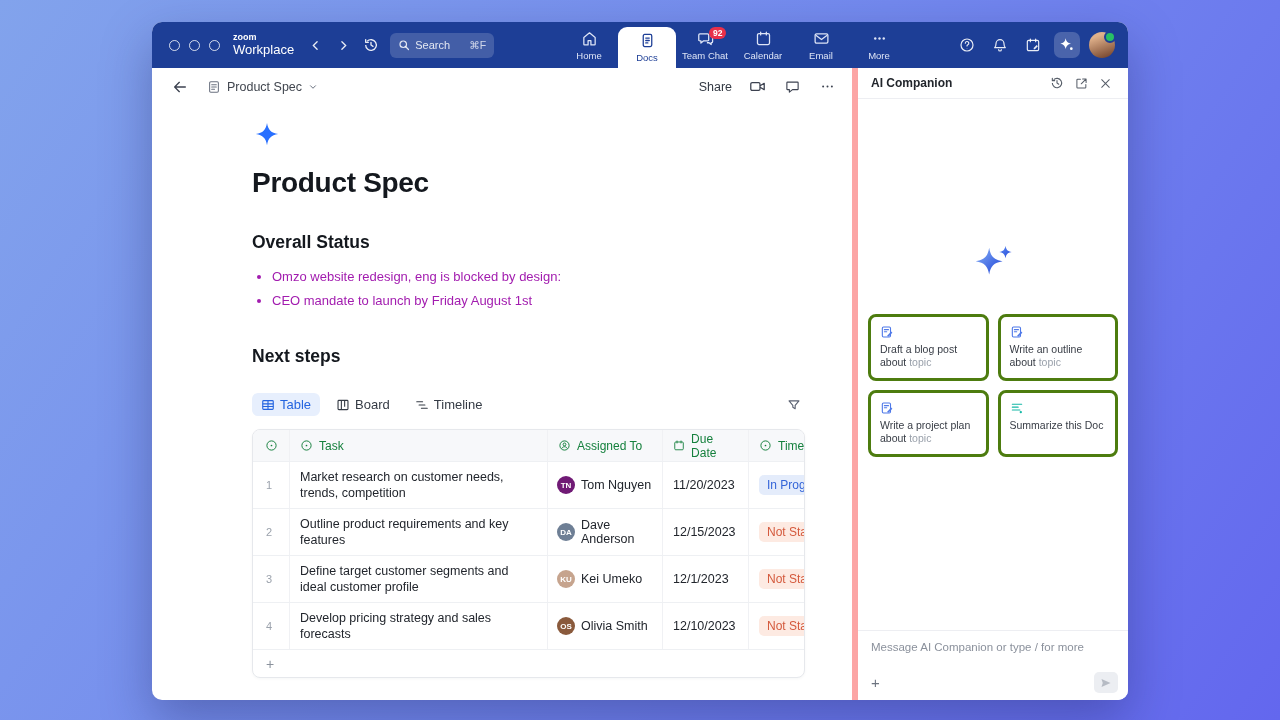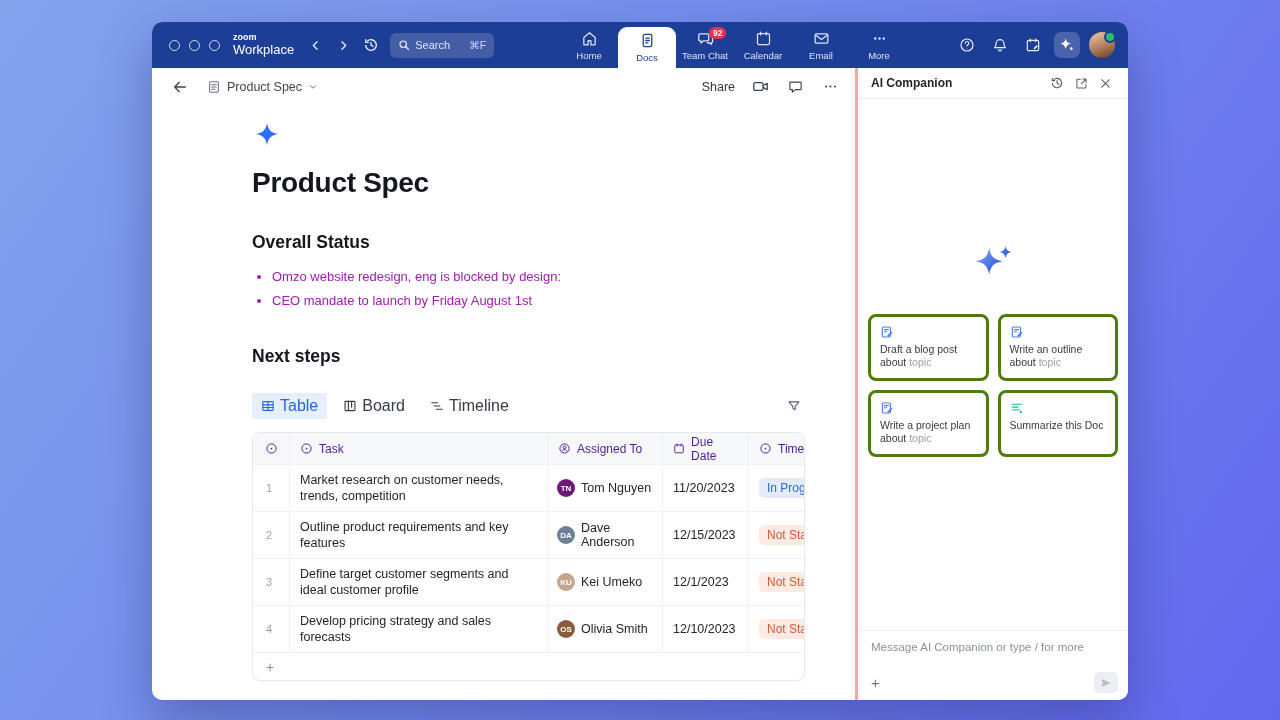--- a/index.html
+++ b/index.html
@@ -41,43 +41,43 @@
     position:absolute; top:5px; left:33px; background:#e8304a; color:#fff;
     font-size:8.5px; font-weight:700; border-radius:8px; padding:1px 4px; line-height:1.2;
   }
   .nav-right { position:absolute; right:0; top:0; height:46px; display:flex; align-items:center; gap:9px; padding-right:13px; }
   .nav-right .navbtn { width:24px; }
   .ai-nav-btn { width:26px; height:26px; border-radius:7px; background:rgba(255,255,255,.2); display:flex; align-items:center; justify-content:center; cursor:pointer; }
   .avatar { width:26px; height:26px; border-radius:50%; background:linear-gradient(160deg,#e0b18b 20%,#7a4a32 90%); position:relative; cursor:pointer; }
   .avatar::after { content:""; position:absolute; right:-1px; top:-1px; width:8px; height:8px; border-radius:50%; background:#27c065; border:2px solid #1d3e96; }
   
   .main { flex:1; display:flex; min-height:0; }
-  .doc-area { width:706px; flex:0 0 706px; display:flex; flex-direction:column; border-right:3px solid #fca5a5; }
+  .doc-area { width:706px; flex:0 0 706px; display:flex; flex-direction:column; border-right:6px solid #fca5a5; }
   .doc-header { flex:0 0 37px; display:flex; align-items:center; padding:0 15px; }
   .iconbtn { background:none; border:none; width:26px; height:26px; border-radius:6px; display:flex; align-items:center; justify-content:center; color:#3c4250; cursor:pointer; }
   .crumb { margin-left:14px; display:flex; align-items:center; gap:6px; font-size:12.5px; color:#41464f; cursor:pointer; }
   .doc-header-right { margin-left:auto; display:flex; align-items:center; gap:15px; color:#343a44; }
   .share { font-size:12.5px; cursor:pointer; }
   .doc-scroll { flex:1; overflow:hidden; padding:16px 0 0 100px; }
   .doc-content { width:553px; }
   .doc-sparkle { width:30px; height:30px; }
   h1 { font-size:28px; font-weight:700; color:#14181e; margin-top:16px; letter-spacing:-.3px; }
   h2 { font-size:17.5px; font-weight:700; color:#14181e; margin-top:33px; }
   ul.doc-bullets { margin:12px 0 0 6px; padding-left:14px; }
   ul.doc-bullets li { font-size:13px; color:#a21caf; line-height:24px; }
   
   .view-tabs { display:flex; align-items:center; gap:7px; margin-top:26px; }
-  .vtab { display:flex; align-items:center; gap:5px; font-size:16px; color:#353b45; padding:4px 9px; border-radius:1px; cursor:pointer; }
+  .vtab { display:flex; align-items:center; gap:5px; font-size:13px; color:#353b45; padding:4px 9px; border-radius:6px; cursor:pointer; }
   .vtab svg { width:14px; height:14px; }
   .vtab.active { background:#e7effd; color:#2465e0; }
   .filterbtn { margin-left:auto; }
   
   .task-table { margin-top:13px; width:553px; border:1px solid #e6e8ec; border-radius:8px; overflow:hidden; background:#fff; box-shadow:0 1px 3px rgba(30,40,60,.04); }
   .t-row { display:grid; grid-template-columns:36px 258px 115px 86px 140px; border-top:1px solid #eef0f3; }
-  .t-row.t-head { border-top:none; background:#f7f8fa; height:31px; color:#4c1d95; }
+  .t-row.t-head { border-top:none; background:#f7f8fa; height:31px; color:#15803d; }
   .t-cell { display:flex; align-items:center; padding:0 10px; border-left:1px solid #f0f1f4; min-height:36px; }
   .t-cell:first-child { border-left:none; }
   .t-head .t-cell { font-size:12px; gap:6px; min-height:31px; }
   .t-num { font-size:11px; color:#9ba2ac; padding-left:13px; }
   .t-task { font-size:12.5px; color:#22262d; line-height:16px; padding:7px 10px; }
   .t-assignee { gap:6px; font-size:12.5px; color:#22262d; padding-left:9px; }
   .pav { width:18px; height:18px; border-radius:50%; flex:0 0 18px; color:#fff; font-size:8px; font-weight:700; display:flex; align-items:center; justify-content:center; }
   .t-due { font-size:12.5px; color:#22262d; }
   .status { font-size:12px; padding:3px 8px; border-radius:5px; white-space:nowrap; }
   .status.progress { background:#e4ecfb; color:#3465d8; }

